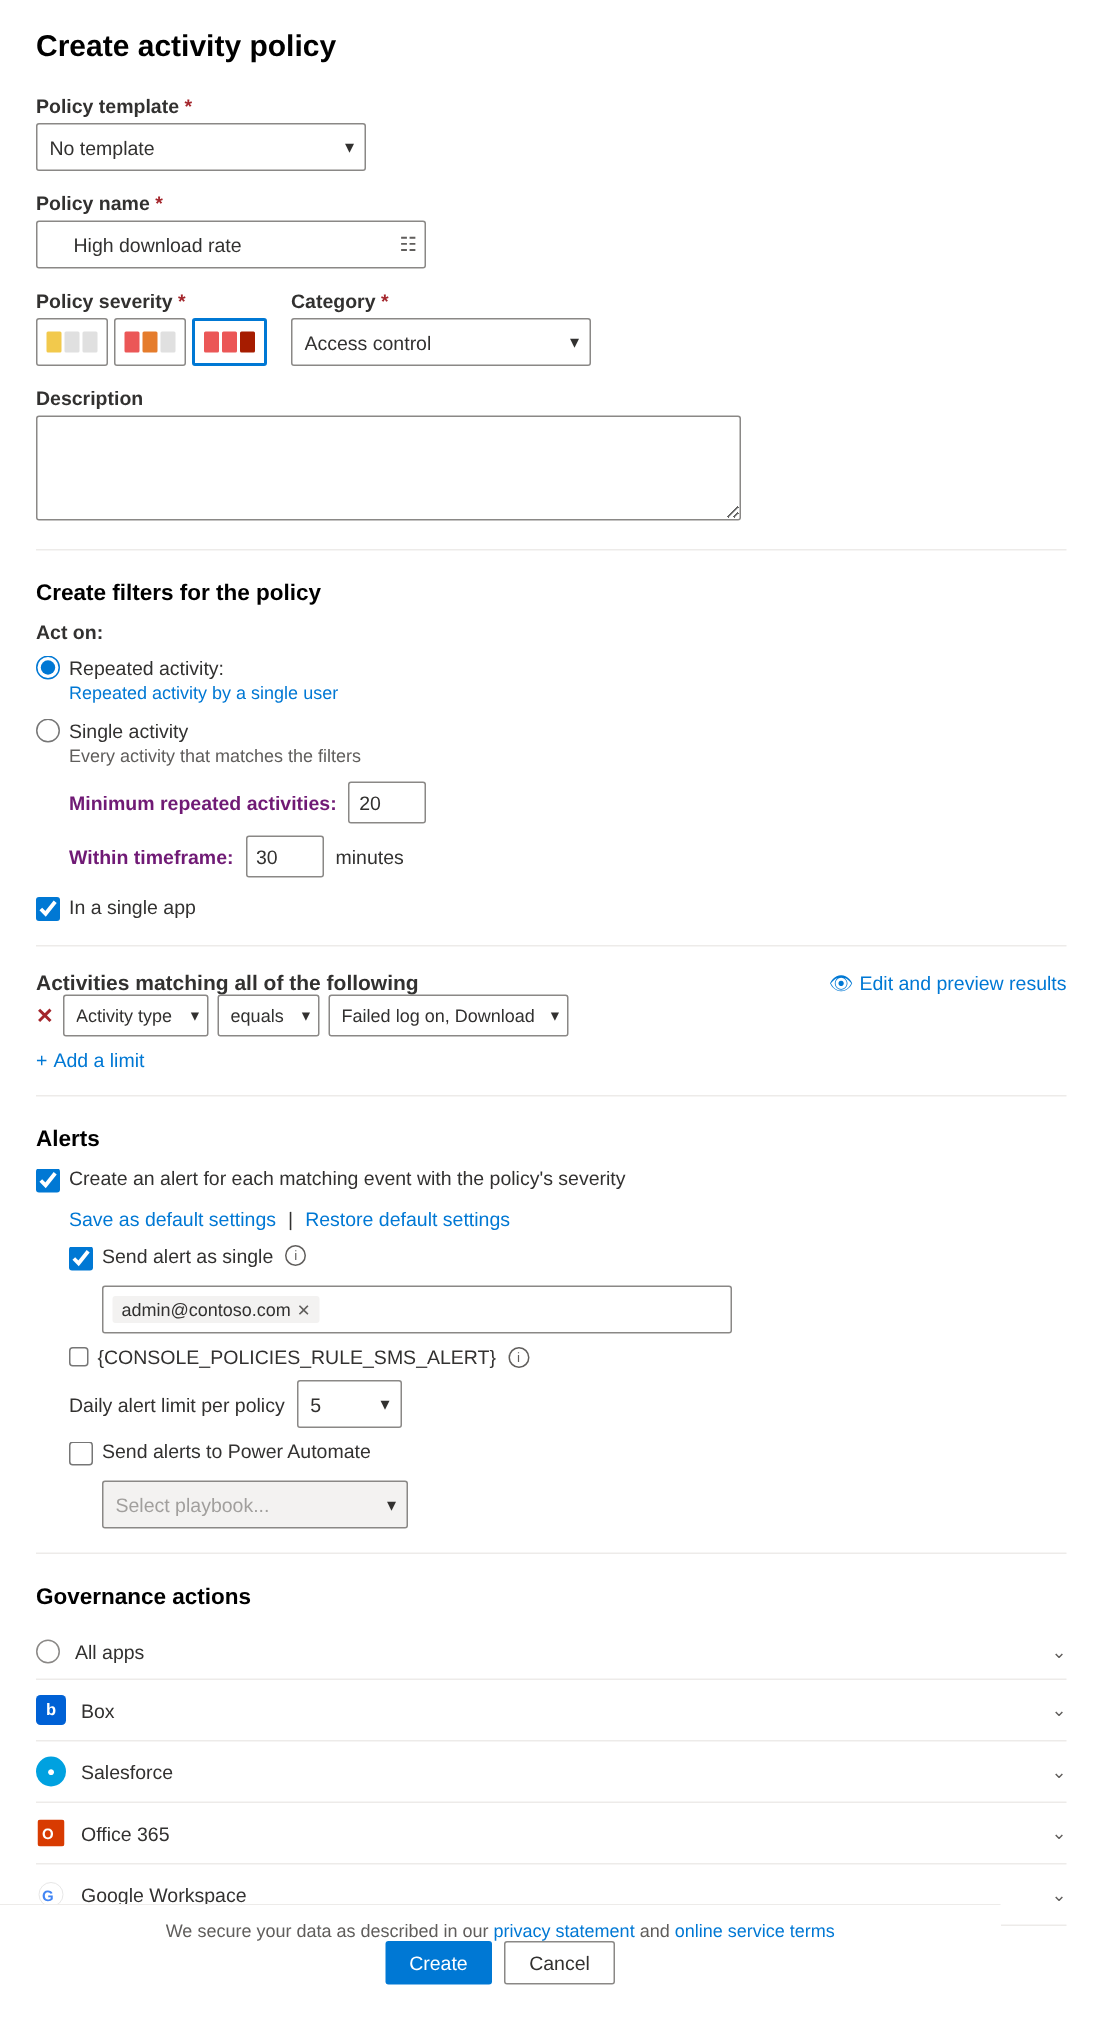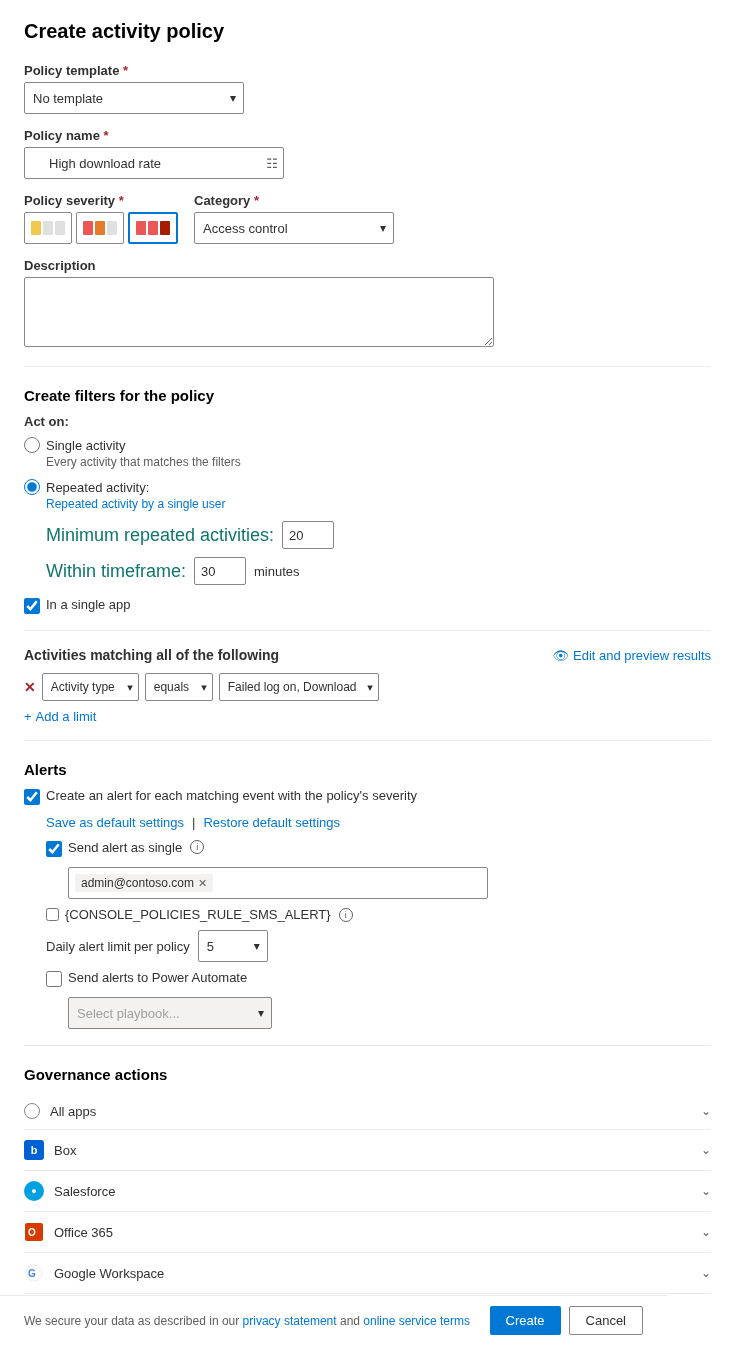--- a/index.html
+++ b/index.html
@@ -33,27 +33,27 @@
     
     .filter-section { margin-top: 20px; }
     .act-on-label { font-weight: 600; margin-bottom: 8px; }
     .radio-group { margin-bottom: 10px; }
     .radio-row { display: flex; align-items: center; gap: 6px; margin-bottom: 2px; }
     .radio-row input[type="radio"] { accent-color: #0078d4; width: 16px; height: 16px; cursor: pointer; }
     .radio-sub { color: #605e5c; font-size: 12px; margin-left: 22px; margin-bottom: 6px; }
     .radio-sub-blue { color: #0078d4; font-size: 12px; margin-left: 22px; margin-bottom: 6px; }
     .indent { margin-left: 22px; }
     .inline-field { display: flex; align-items: center; gap: 8px; margin-bottom: 8px; }
-    .inline-field label { font-size: 18px; color: #0f766e; }
+    .inline-field label { font-size: 13px; color: #701a75; font-weight: bold; }
     .checkbox-row { display: flex; align-items: flex-start; gap: 6px; margin-bottom: 10px; }
     .checkbox-row input[type="checkbox"] { accent-color: #0078d4; width: 16px; height: 16px; cursor: pointer; margin-top: 1px; flex-shrink: 0; }
     .checkbox-label { font-size: 13px; }
     .info-icon { display: inline-flex; align-items: center; justify-content: center; width: 14px; height: 14px; border-radius: 50%; border: 1px solid #605e5c; font-size: 9px; color: #605e5c; cursor: pointer; margin-left: 2px; }
     
-    .filter-bar-header { display: flex; justify-content: space-between; align-items: center; margin-bottom: 10px; }
+    .filter-bar-header { display: flex; justify-content: space-between; align-items: center; margin-bottom: 0; }
     .filter-bar-title { font-size: 14px; font-weight: 600; }
     .edit-preview { display: flex; align-items: center; gap: 4px; color: #0078d4; font-size: 13px; cursor: pointer; }
     .filter-row { display: flex; align-items: center; gap: 6px; margin-bottom: 8px; }
     .filter-x { color: #a4262c; cursor: pointer; font-size: 14px; font-weight: bold; }
     .filter-dropdown { border: 1px solid #8a8886; border-radius: 2px; background: #fff; height: 28px; padding: 0 22px 0 8px; font-size: 12px; color: #323130; appearance: none; cursor: pointer; position: relative; font-family: inherit; }
     .filter-dropdown-wrapper { position: relative; display: inline-block; }
     .filter-dropdown-wrapper::after { content: '▾'; position: absolute; right: 6px; top: 50%; transform: translateY(-50%); pointer-events: none; font-size: 11px; color: #323130; }
     .add-filter { color: #0078d4; cursor: pointer; font-size: 13px; display: flex; align-items: center; gap: 4px; margin-top: 4px; }
     
     .alerts-section { margin-top: 20px; }
@@ -62,21 +62,21 @@
     .email-tag-x { cursor: pointer; color: #605e5c; font-size: 11px; }
     .daily-limit-row { display: flex; align-items: center; gap: 8px; margin-top: 8px; margin-bottom: 8px; }
     
     .governance-section { margin-top: 20px; }
     .gov-row { display: flex; align-items: center; justify-content: space-between; padding: 10px 0; border-bottom: 1px solid #edebe9; cursor: pointer; }
     .gov-row-left { display: flex; align-items: center; gap: 10px; }
     .gov-icon { width: 20px; height: 20px; border-radius: 3px; display: flex; align-items: center; justify-content: center; font-size: 11px; font-weight: bold; flex-shrink: 0; }
     .gov-label { font-size: 13px; color: #323130; }
     .chevron { font-size: 12px; color: #605e5c; }
     
-    .footer { position: fixed; bottom: 0; left: 0; right: 0; background: #fff; border-top: 1px solid #edebe9; padding: 10px 24px; display: flex; justify-content: space-between; align-items: center; font-size: 12px; color: #605e5c; width: 667px; z-index: 100; }
+    .footer { position: fixed; bottom: 12px; left: 0; right: 0; background: #fff; border-top: 1px solid #edebe9; padding: 10px 24px; display: flex; justify-content: space-between; align-items: center; font-size: 12px; color: #605e5c; width: 667px; z-index: 100; flex-direction: column; }
     .footer-right { display: flex; gap: 8px; }
     .btn-primary { background: #0078d4; color: #fff; border: none; border-radius: 2px; padding: 6px 16px; font-size: 13px; cursor: pointer; font-family: inherit; }
     .btn-secondary { background: #fff; color: #323130; border: 1px solid #8a8886; border-radius: 2px; padding: 6px 16px; font-size: 13px; cursor: pointer; font-family: inherit; }
     .link { color: #0078d4; text-decoration: none; cursor: pointer; }
     .divider { border: none; border-top: 1px solid #edebe9; margin: 16px 0; }
     .save-restore { display: flex; gap: 8px; margin-top: 4px; margin-left: 22px; }
     .sms-row { display: flex; align-items: center; gap: 6px; margin-bottom: 8px; }
     .all-apps-radio { width: 16px; height: 16px; border-radius: 50%; border: 1px solid #8a8886; display: inline-block; flex-shrink: 0; background: #fff; }
   </style>
 </head>
@@ -140,32 +140,32 @@
   </div>
 
   <hr class="divider">
 
   <div class="filter-section">
     <div class="section-title">Create filters for the policy</div>
     <div class="act-on-label">Act on:</div>
 
     <div class="radio-group">
       <div class="radio-row">
+        <input type="radio" name="act_on" checked="" style="">
+        <span>Repeated activity:</span>
+      </div>
+      <div class="radio-sub-blue">Repeated activity by a single user</div>
+    </div>
+
+    <div class="radio-group">
+      <div class="radio-row">
         <input type="radio" name="act_on" style="">
         <span>Single activity</span>
       </div>
       <div class="radio-sub">Every activity that matches the filters</div>
-    </div>
-
-    <div class="radio-group">
-      <div class="radio-row">
-        <input type="radio" name="act_on" checked="" style="">
-        <span>Repeated activity:</span>
-      </div>
-      <div class="radio-sub-blue">Repeated activity by a single user</div>
     </div>
 
     <div class="indent">
       <div class="inline-field">
         <label>Minimum repeated activities:</label>
         <input type="number" value="20" style="">
       </div>
       <div class="inline-field">
         <label>Within timeframe:</label>
         <input type="number" value="30" style="">

